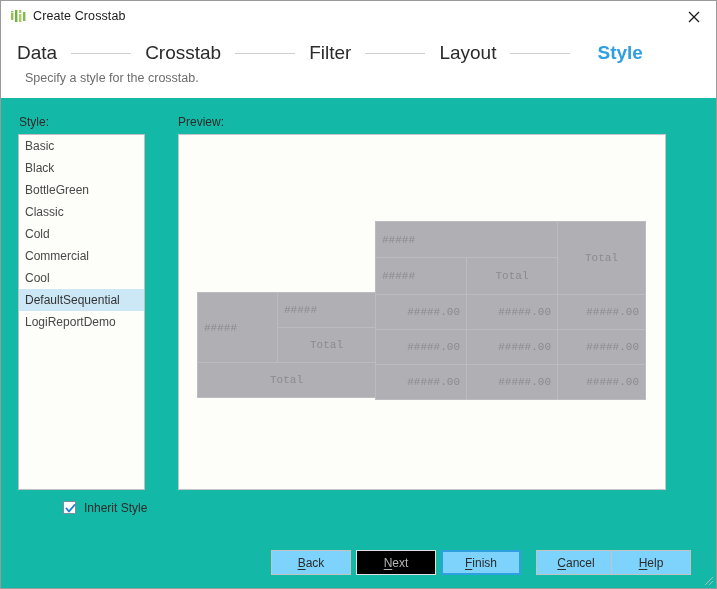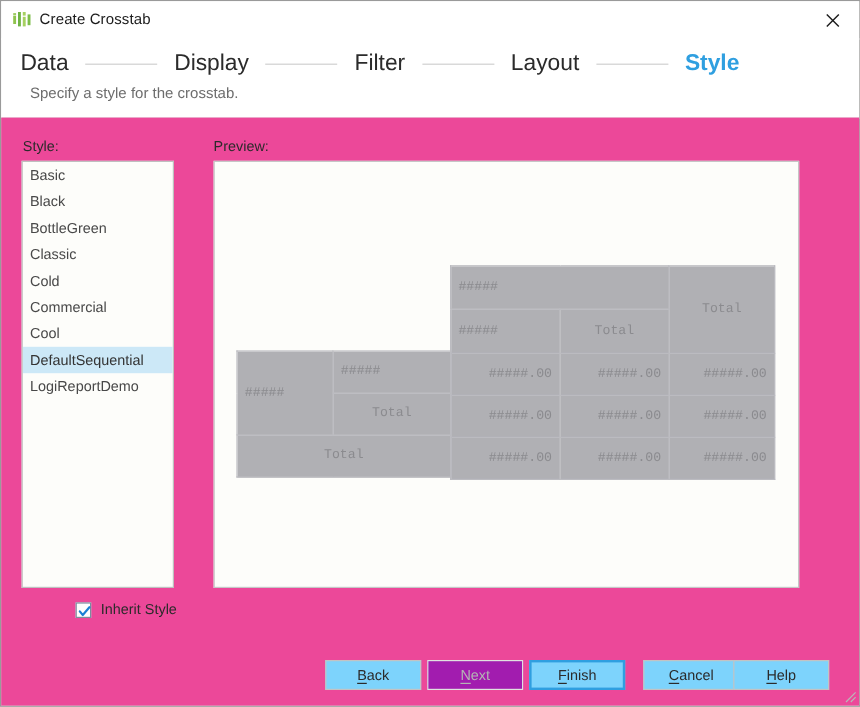--- a/index.html
+++ b/index.html
@@ -68,41 +68,41 @@
     position: absolute;
     left: 16px; top: 10px;
     display: flex;
     align-items: center;
   }
   .step {
     font-size: 19px;
     color: #2b2b2b;
     white-space: nowrap;
   }
-  .step.active { color: #2f9fe0; font-weight: bold; }
+  .step.active { color: #2f9fe0; font-weight: bold; margin-left: 13px; }
   .step-line {
     width: 60px;
     height: 1px;
     background: #d0d0d0;
     margin: 0 14px;
   }
   .subtitle {
     position: absolute;
     left: 24px; top: 39px;
     font-size: 12.5px;
     color: #6d6d6d;
   }
 
   
   .content {
     position: absolute;
     left: 0; top: 97px;
     width: 715px;
     height: 490px;
-    background: #ec4899;
+    background: #14b8a6;
   }
   .label {
     position: absolute;
     font-size: 12px;
     color: #2b2b2b;
   }
   .lbl-style   { left: 18px; top: 17px; }
   .lbl-preview { left: 177px; top: 17px; }
 
   .style-list {
@@ -163,21 +163,21 @@
   }
   .ct-rows {
     left: 18px; top: 157px;
   }
 
   
   .checkbox-row {
     position: absolute;
     left: 18px; top: 403px;
     display: flex;
-    align-items: center;
+    align-items: flex-start;
     cursor: default;
     padding-left: 44px;
   }
   .cb-box {
     width: 13px; height: 13px;
     border: 1px solid #7b8d9e;
     background: #fdfdfd;
     position: relative;
     box-sizing: border-box;
   }
@@ -204,21 +204,21 @@
     background: #7dd3fc;
     border: 1px solid #c3c3c3;
     font-family: "Liberation Sans", sans-serif;
     font-size: 12px;
     color: #2b2b2b;
     display: flex;
     align-items: center;
     justify-content: center;
     cursor: default;
   }
-  .btn.disabled { color: #b4b4b4; border-color: #e0e0e0; background:#a21caf; }
+  .btn.disabled { color: #b4b4b4; border-color: #e0e0e0; background:#000000; }
   .btn.focused  { border: 2px solid #2f9fe0; }
   .btn u { text-underline-offset: 2px; }
 
   .b-back   { left: 270px; }
   .b-next   { left: 355px; }
   .b-finish { left: 440px; }
   .b-cancel { left: 499px; margin-left: 36px; }
   .b-help   { left: 610px; }
 
   .resize-grip {
@@ -249,21 +249,21 @@
         <line x1="1" y1="1" x2="11" y2="11" stroke="#1b1b1b" stroke-width="1.2"></line>
         <line x1="11" y1="1" x2="1" y2="11" stroke="#1b1b1b" stroke-width="1.2"></line>
       </svg>
     </div>
   </div>
 
   <div class="header-area">
     <div class="steps">
       <span class="step">Data</span>
       <span class="step-line"></span>
-      <span class="step">Display</span>
+      <span class="step">Crosstab</span>
       <span class="step-line"></span>
       <span class="step">Filter</span>
       <span class="step-line"></span>
       <span class="step">Layout</span>
       <span class="step-line"></span>
       <span class="step active">Style</span>
     </div>
     <div class="subtitle">Specify a style for the crosstab.</div>
   </div>
 

